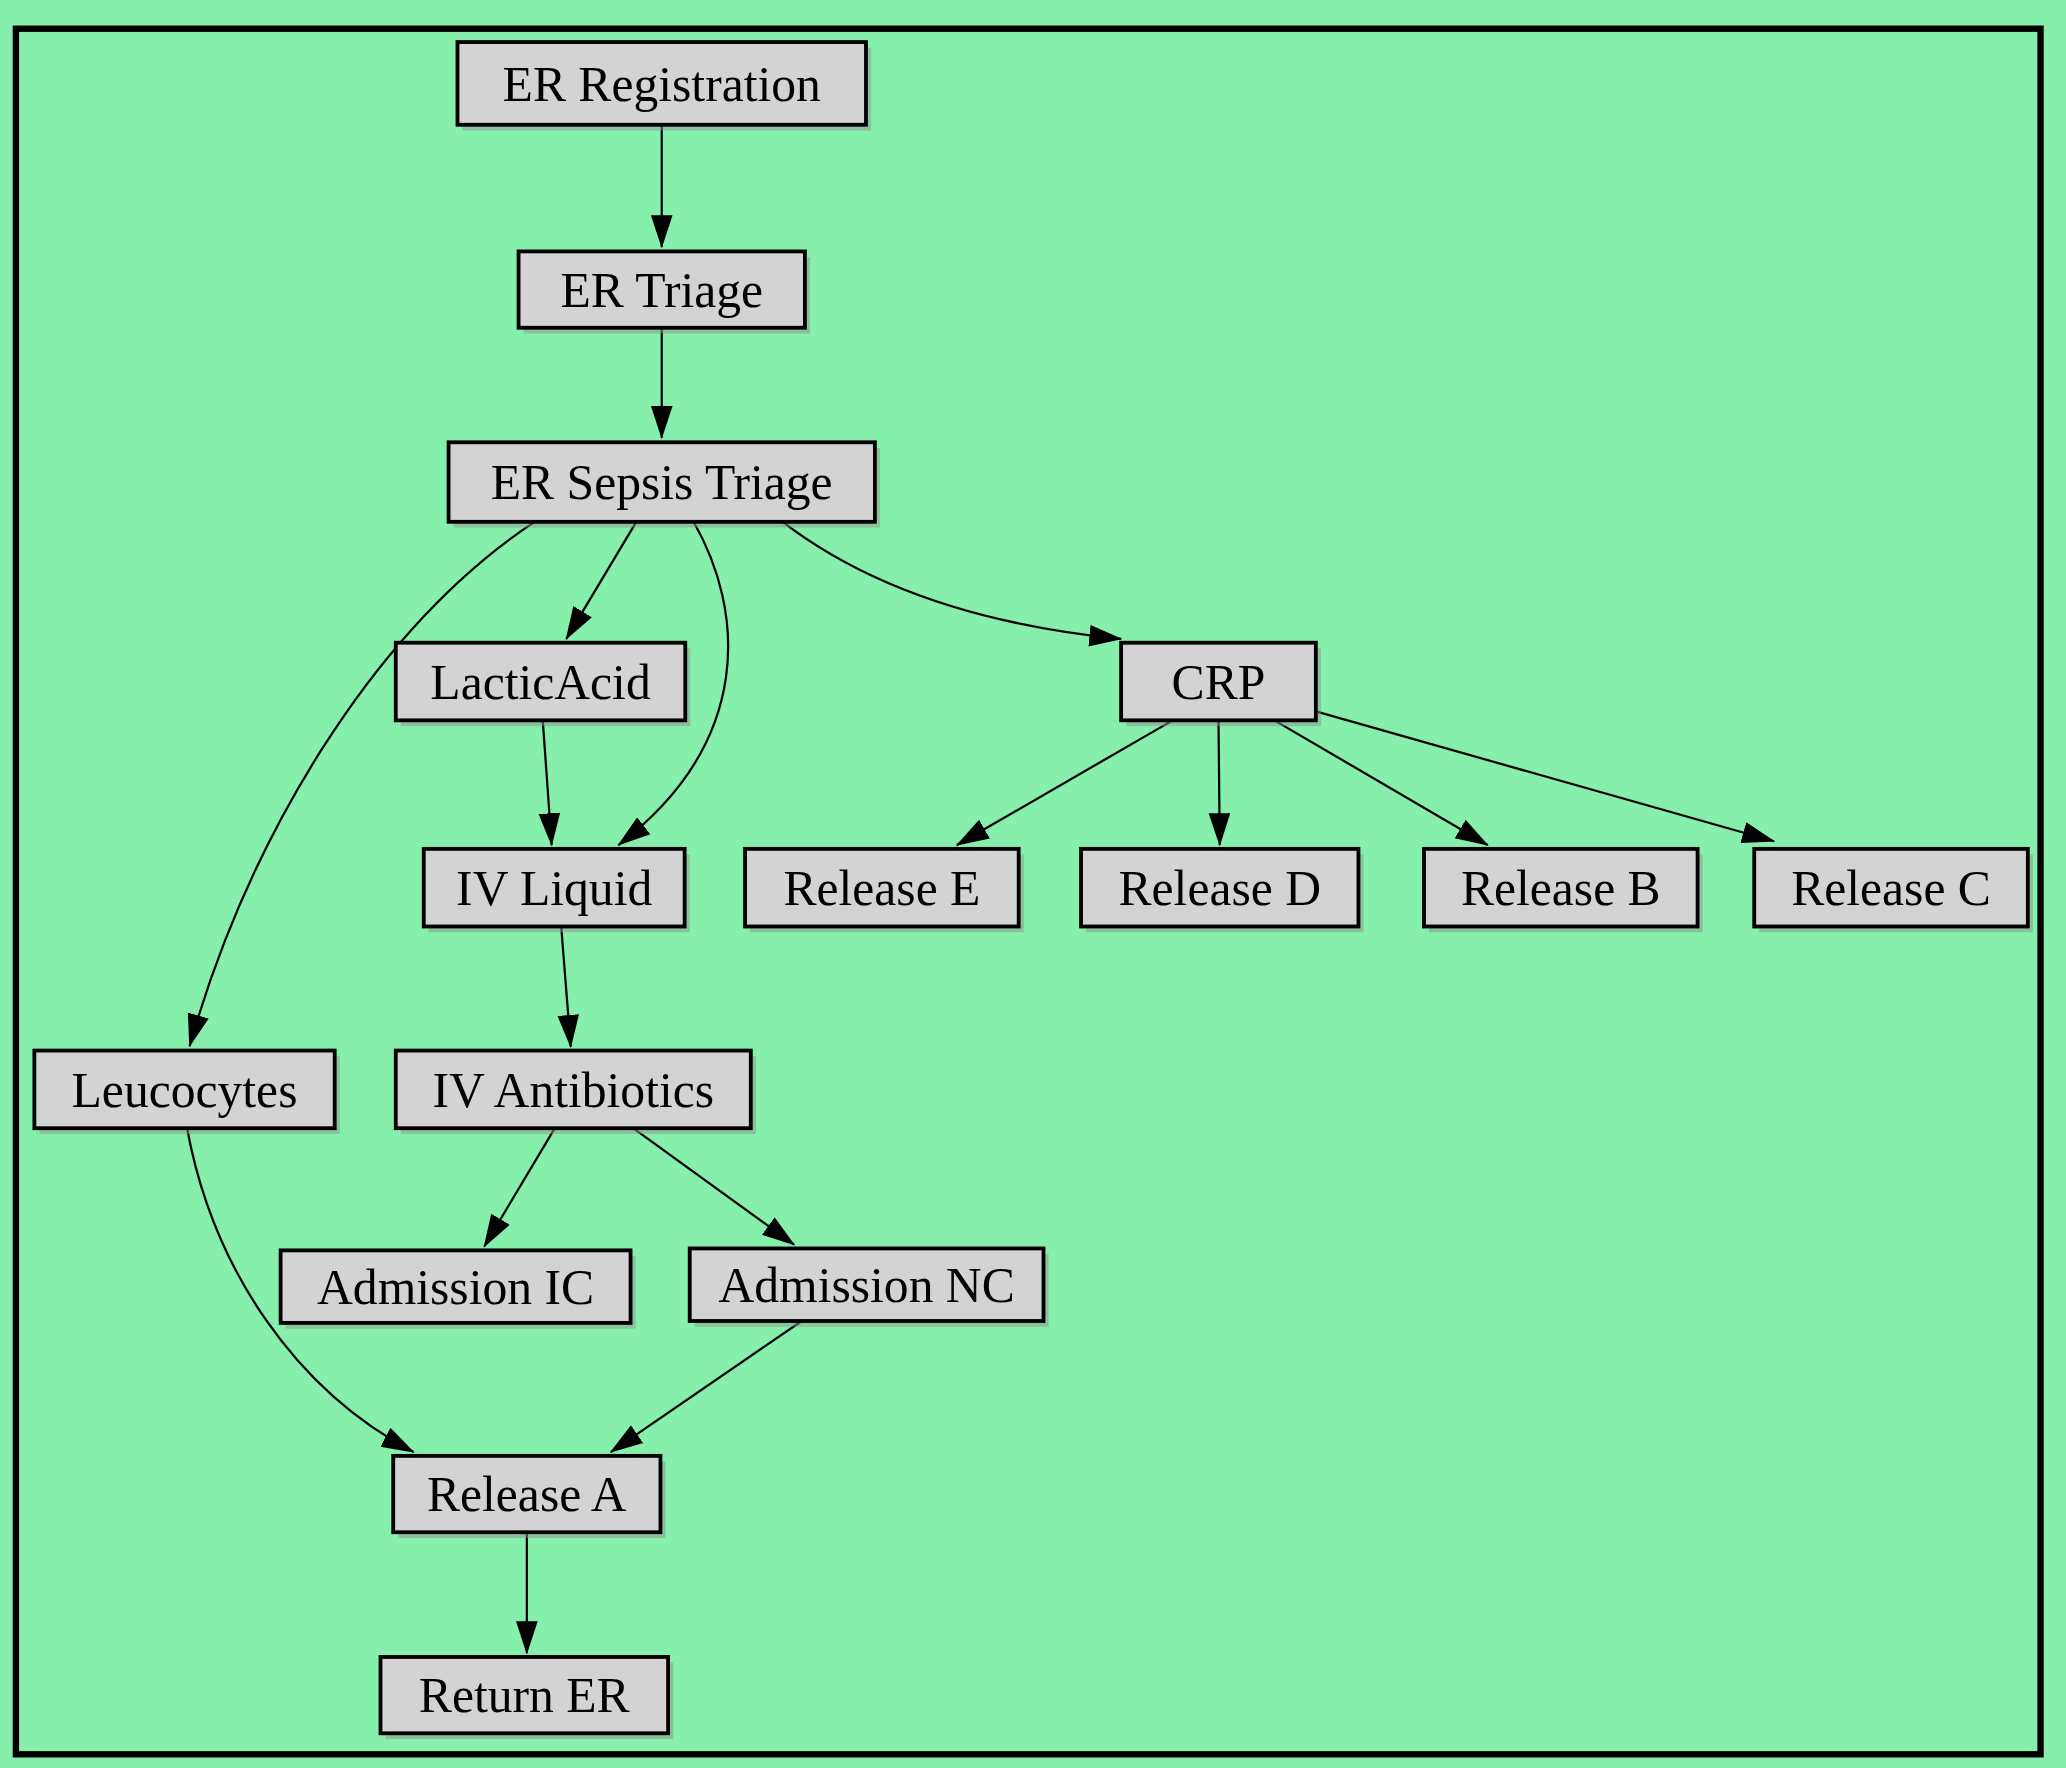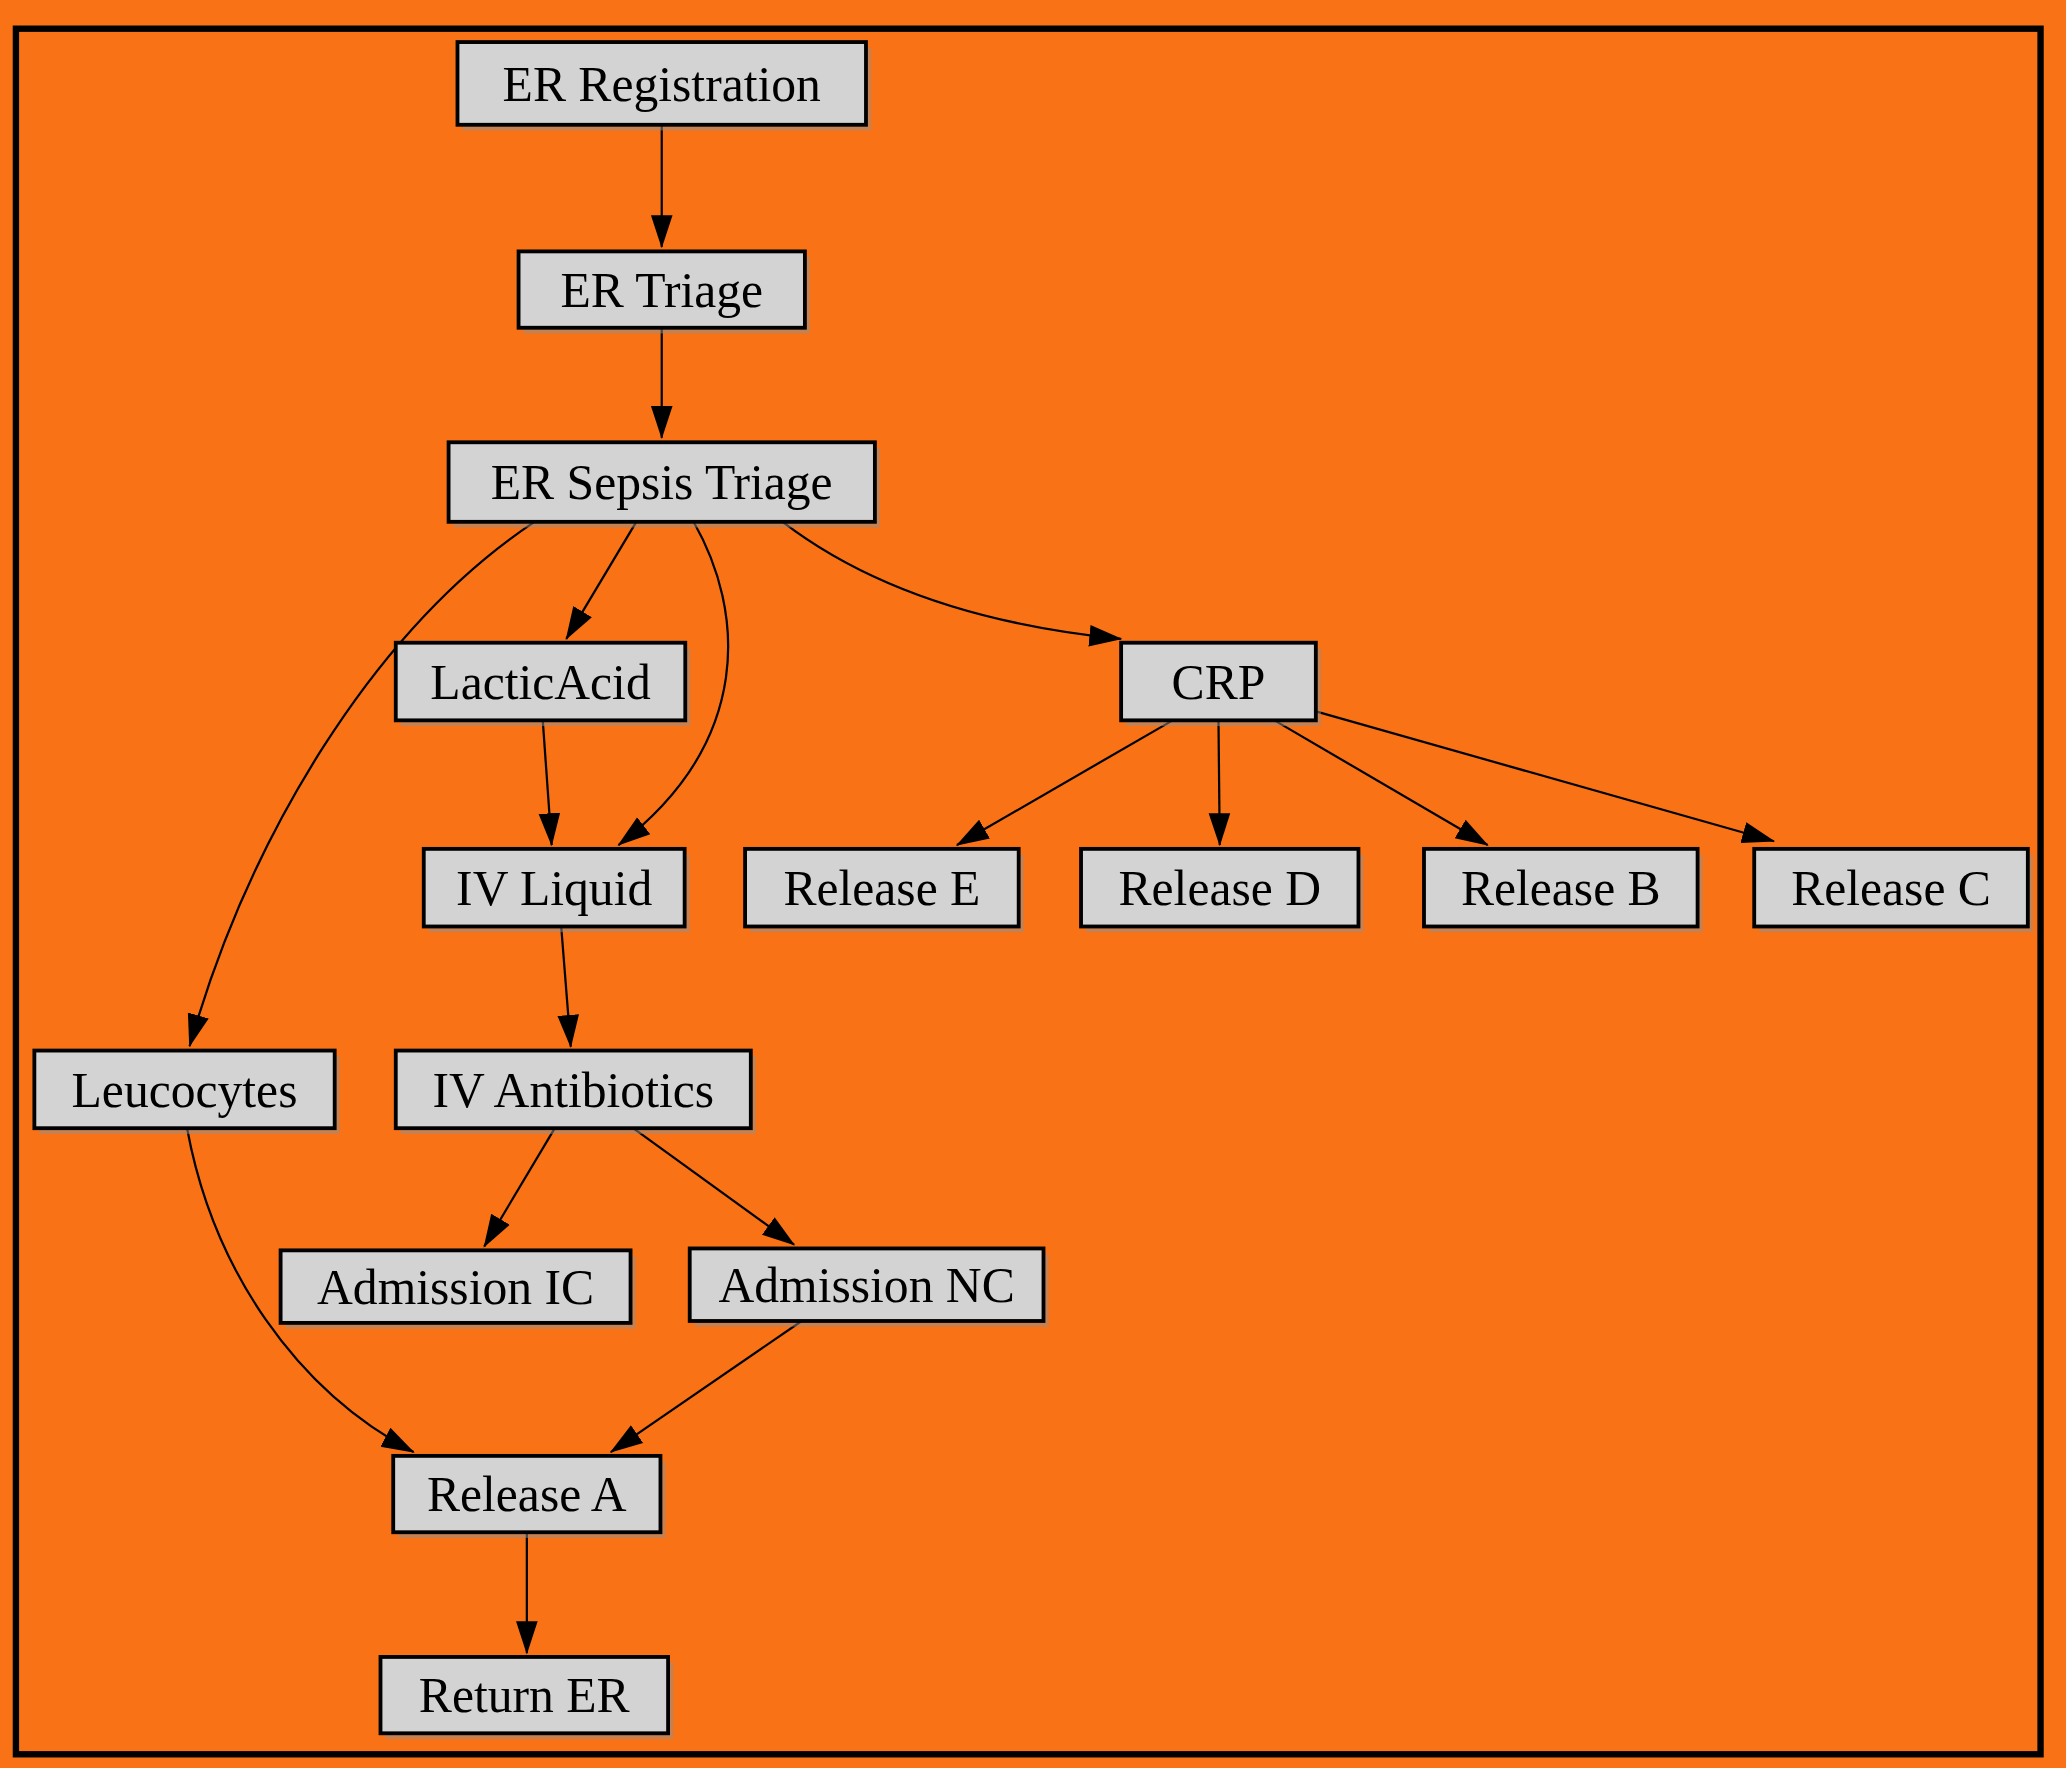--- a/index.html
+++ b/index.html
@@ -1,19 +1,19 @@
 <!DOCTYPE html>
 <html style="font-size:10.2px"><head>
 <meta charset="utf-8">
 <style>
   html,body{margin:0;padding:0;background:#ffffff;}
   .canvas{
     position:relative;
     width:2066px;height:1769px;
-    background:#f97316;
+    background:#86efac;
     font-family:"Liberation Serif","DejaVu Serif",serif;
     overflow:hidden;
     text-align:center;
   }
   svg{display:block;width:2066px;height:1769px;}
   .frame{fill:none;stroke:#000000;stroke-width:10;}
   .edge{fill:none;stroke:#000000;stroke-width:3.5;}
   .node-shadow{fill:#909090;opacity:0.5;}
   .node-rect{fill:#d3d3d3;stroke:#000000;stroke-width:6;}
   .node-label{

